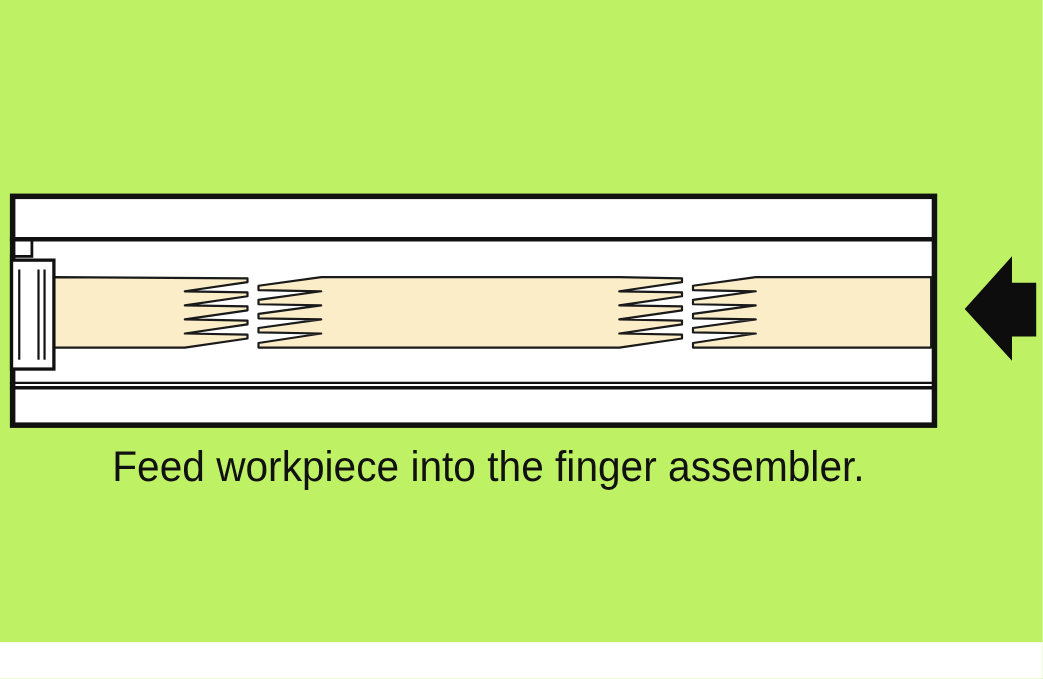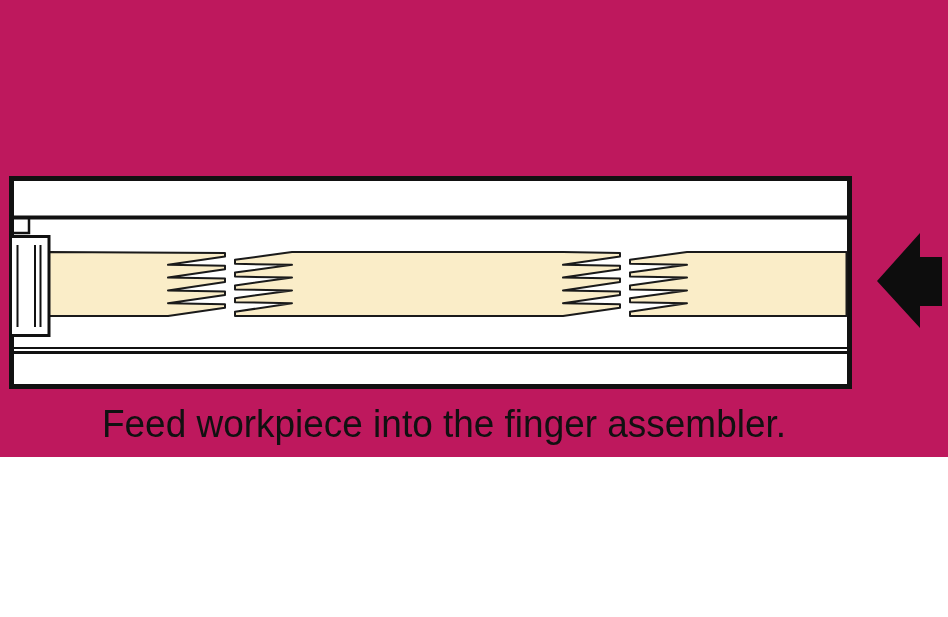--- a/index.html
+++ b/index.html
@@ -3,22 +3,22 @@
 <meta charset="utf-8">
 <style>
   html, body {
     margin: 0;
     padding: 0;
     background: #ffffff;
   }
   .stage {
     position: relative;
     width: 948px;
-    height: 457px;
-    background: #be185d;
+    height: 584px;
+    background: #bef264;
     overflow: hidden;
     font-family: "Liberation Sans", sans-serif;
   }
   .stage svg {
     position: absolute;
     top: 0;
     left: 0;
     display: block;
   }
   .caption-text {

